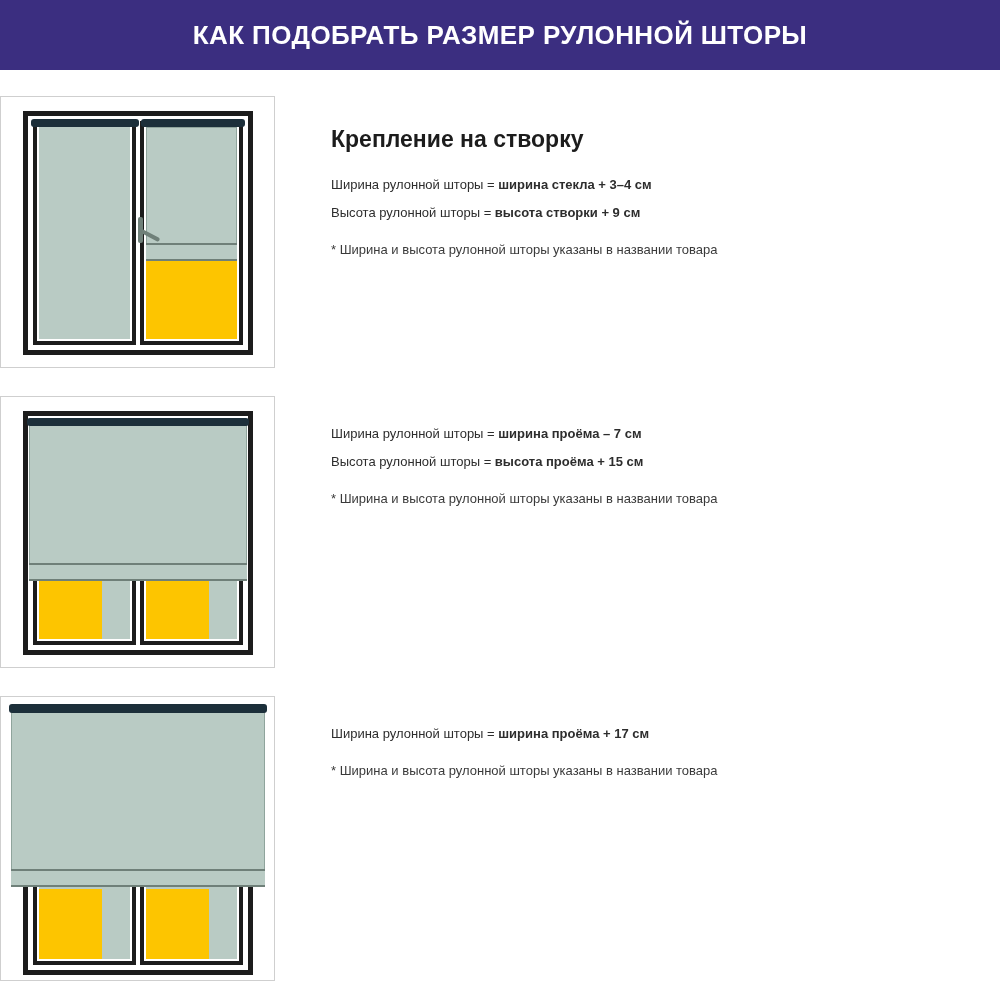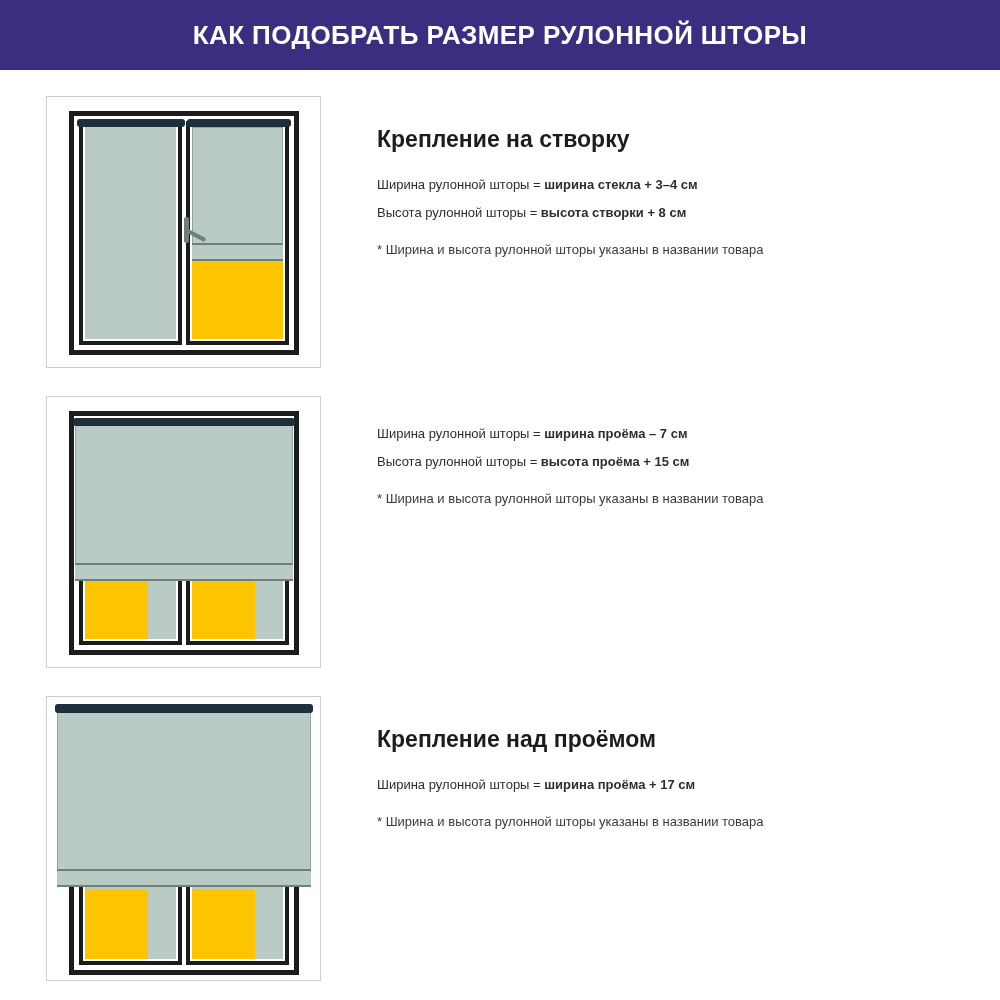--- a/index.html
+++ b/index.html
@@ -24,21 +24,20 @@
   .header-title {
     color: #ffffff;
     font-size: 26px;
     font-weight: bold;
     letter-spacing: 0.4px;
     text-align: center;
   }
 
   .sections {
     padding: 26px 8px 0 0;
-    margin-left: 46px;
   }
 
   .section {
     display: flex;
     align-items: flex-start;
     margin-bottom: 28px;
   }
 
   .illo-wrap {
     width: 275px;
@@ -163,21 +162,21 @@
         <div class="handle" style="left:137px; top:120px;"></div>
         <div class="handle-stem" style="left:139px; top:131px;"></div>
       </div>
     </div>
     <div class="text-block">
       <h2 class="sec-title">Крепление на створку</h2>
       <div class="formula">
         <span>Ширина рулонной шторы = </span><b>ширина стекла + 3–4 см</b>
       </div>
       <div class="formula">
-        <span>Высота рулонной шторы = </span><b>высота створки + 8 см</b>
+        <span>Высота рулонной шторы = </span><b>высота створки + 9 см</b>
       </div>
       <div class="note">* Ширина и высота рулонной шторы указаны в названии товара</div>
     </div>
   </div>
 
   <div class="section">
     <div class="illo-wrap">
       <div class="illo">
 
         <div class="frame-outer" style="left:22px; top:14px; width:230px; height:244px;"></div>
@@ -223,21 +222,20 @@
         <div class="yellow" style="left:38px; top:192px; width:63px; height:70px;"></div>
         <div class="yellow" style="left:145px; top:192px; width:63px; height:70px;"></div>
 
         <div class="shade" style="left:10px; top:12px; width:254px; height:165px;"></div>
         <div class="shade-bottom-bar" style="left:10px; top:172px; width:254px; height:18px;"></div>
 
         <div class="roller-bar" style="left:8px; top:7px; width:258px; height:9px;"></div>
       </div>
     </div>
     <div class="text-block">
-      <h2 class="sec-title">Крепление над проёмом</h2>
       <div class="formula">
         <span>Ширина рулонной шторы = </span><b>ширина проёма + 17 см</b>
       </div>
       <div class="note">* Ширина и высота рулонной шторы указаны в названии товара</div>
     </div>
   </div>
 
 </div>
 
 </body></html>

